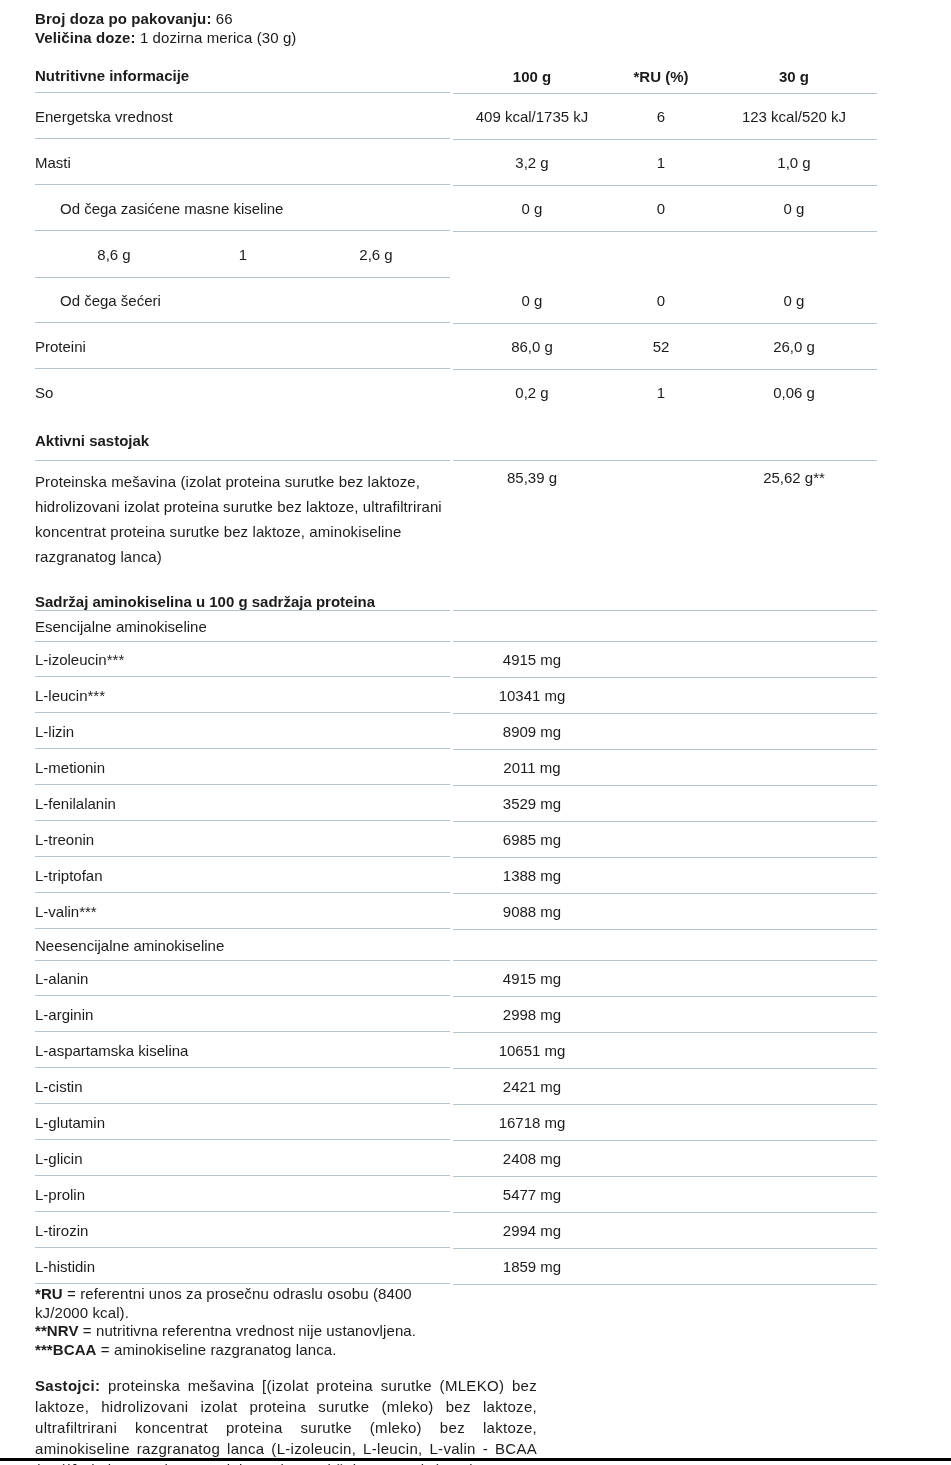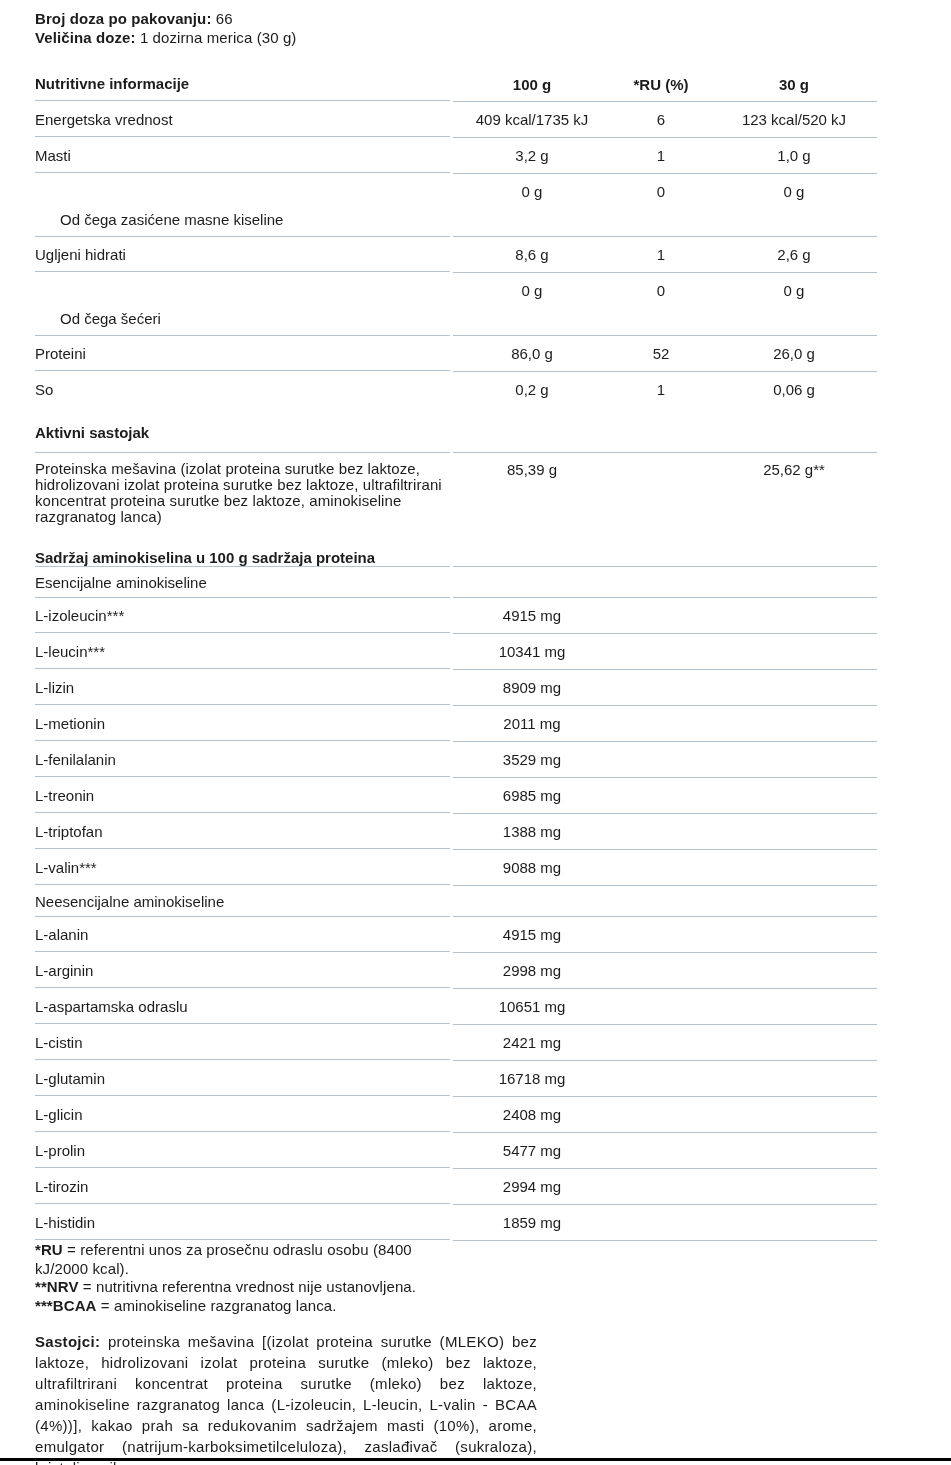--- a/index.html
+++ b/index.html
@@ -20,31 +20,31 @@
   
   .serving-line{line-height:19px;letter-spacing:0.1px;}
 
   
   .row{display:grid;grid-template-columns:415px 424px;column-gap:3px;}
   .row.bordered > div{border-bottom:1.5px solid var(--rule);}
   .vals{display:grid;grid-template-columns:158px 100px 166px;}
   .cell{display:flex;align-items:center;}
   .cell.center{justify-content:center;text-align:right;white-space:nowrap;}
   .label-cell{padding-right:8px;}
-  .label-cell.indent{padding-left:25px;margin-top:28px;}
-
-  .table-header{margin-top:20px;}
+  .label-cell.indent{padding-left:25px;}
+
+  .table-header{margin-top:12px;}
   .table-header .cell{height:34px;}
 
-  .nrow .cell{height:35px;}
+  .nrow .cell{height:45px;}
 
   .section-heading-row .cell{padding-top:17px;padding-bottom:11px;}
 
   .active-row .label-cell{
-    display:block;line-height:16px;padding:8px 8px 8px 0;letter-spacing:0.1px;
+    display:block;line-height:25px;padding:8px 8px 8px 0;letter-spacing:0.1px;
   }
   .active-row .vals .cell{align-items:flex-start;padding-top:8px;}
 
   .heading2-row .cell{padding-top:16px;padding-bottom:0;}
 
   .group-row .cell{height:31px;}
   .amino-row .cell{height:35px;}
 
   
   .footnotes{max-width:402px;line-height:18.5px;letter-spacing:0.1px;}
@@ -98,21 +98,20 @@
   <div class="row bordered nrow">
     <div class="cell label-cell indent">Od čega zasićene masne kiseline</div>
     <div class="vals">
       <div class="cell center">0 g</div>
       <div class="cell center">0</div>
       <div class="cell center">0 g</div>
     </div>
   </div>
 
   <div class="row bordered nrow">
-    <div class="cell label-cell">Ugljeni hidrati</div>
     <div class="vals">
       <div class="cell center">8,6 g</div>
       <div class="cell center">1</div>
       <div class="cell center">2,6 g</div>
     </div>
   </div>
 
   <div class="row bordered nrow">
     <div class="cell label-cell indent">Od čega šećeri</div>
     <div class="vals">
@@ -253,21 +252,21 @@
   <div class="row bordered amino-row">
     <div class="cell label-cell">L-arginin</div>
     <div class="vals">
       <div class="cell center">2998 mg</div>
       <div class="cell"></div>
       <div class="cell"></div>
     </div>
   </div>
 
   <div class="row bordered amino-row">
-    <div class="cell label-cell">L-aspartamska odraslu</div>
+    <div class="cell label-cell">L-aspartamska kiselina</div>
     <div class="vals">
       <div class="cell center">10651 mg</div>
       <div class="cell"></div>
       <div class="cell"></div>
     </div>
   </div>
 
   <div class="row bordered amino-row">
     <div class="cell label-cell">L-cistin</div>
     <div class="vals">

